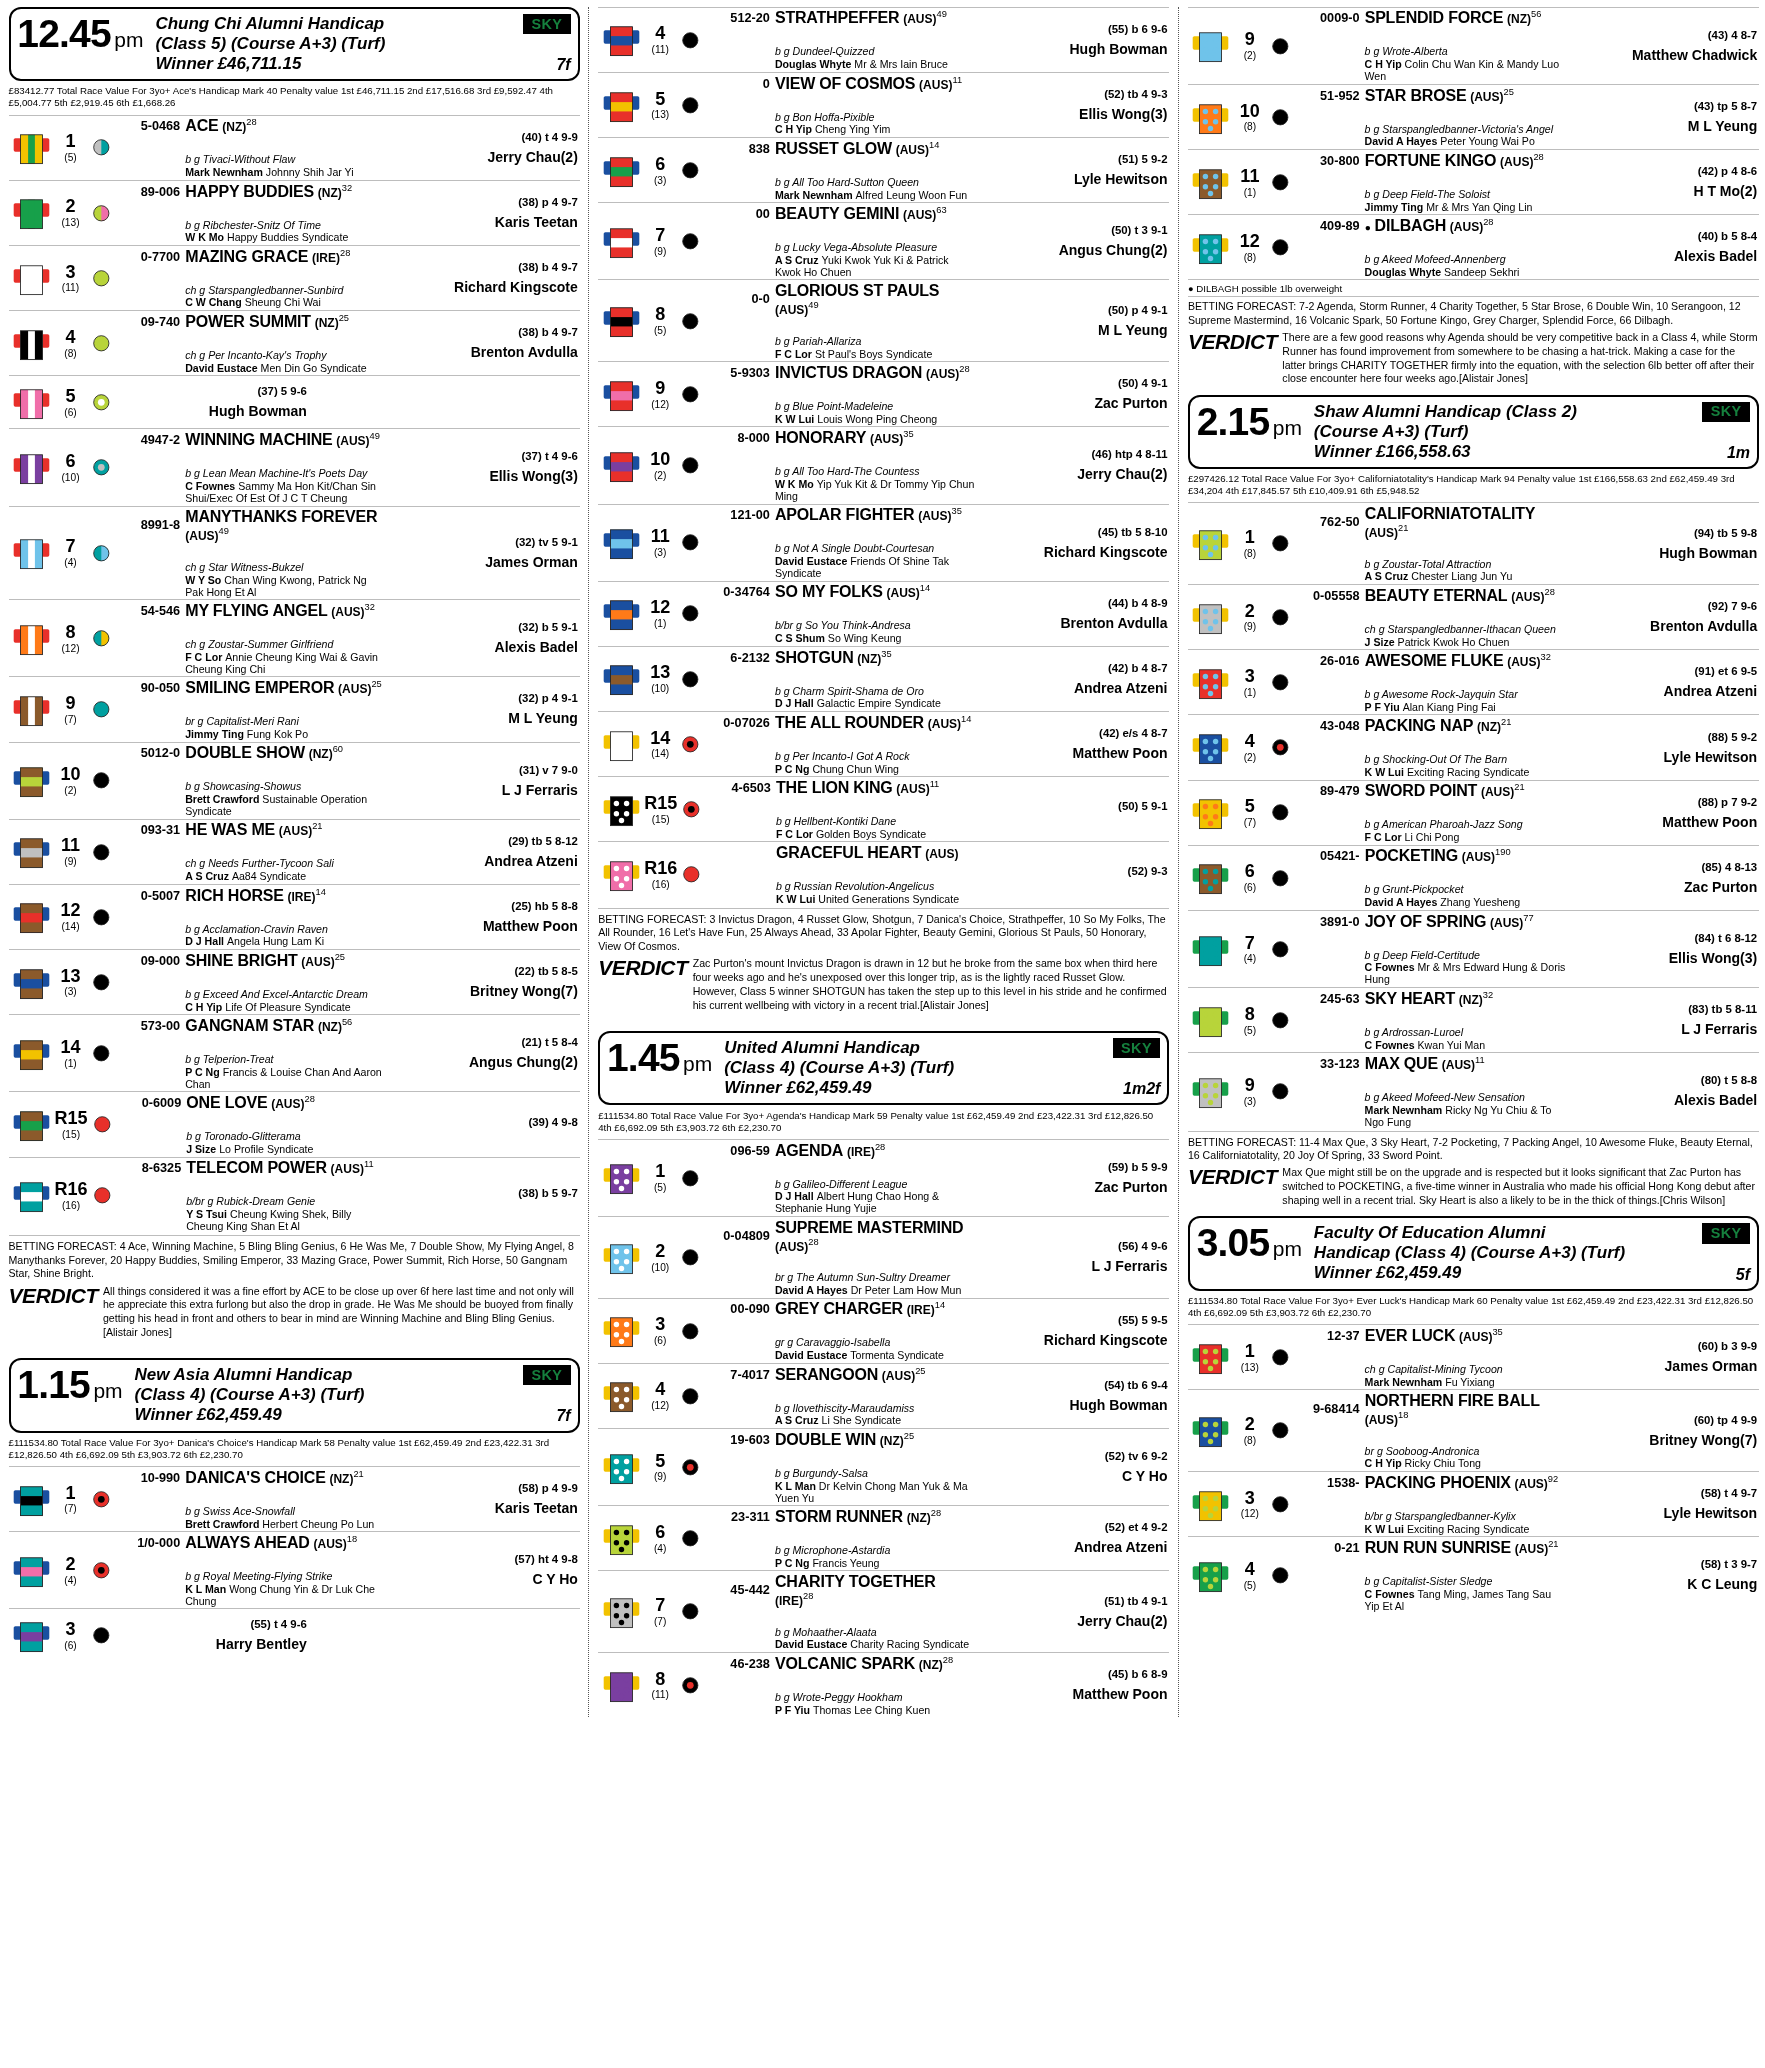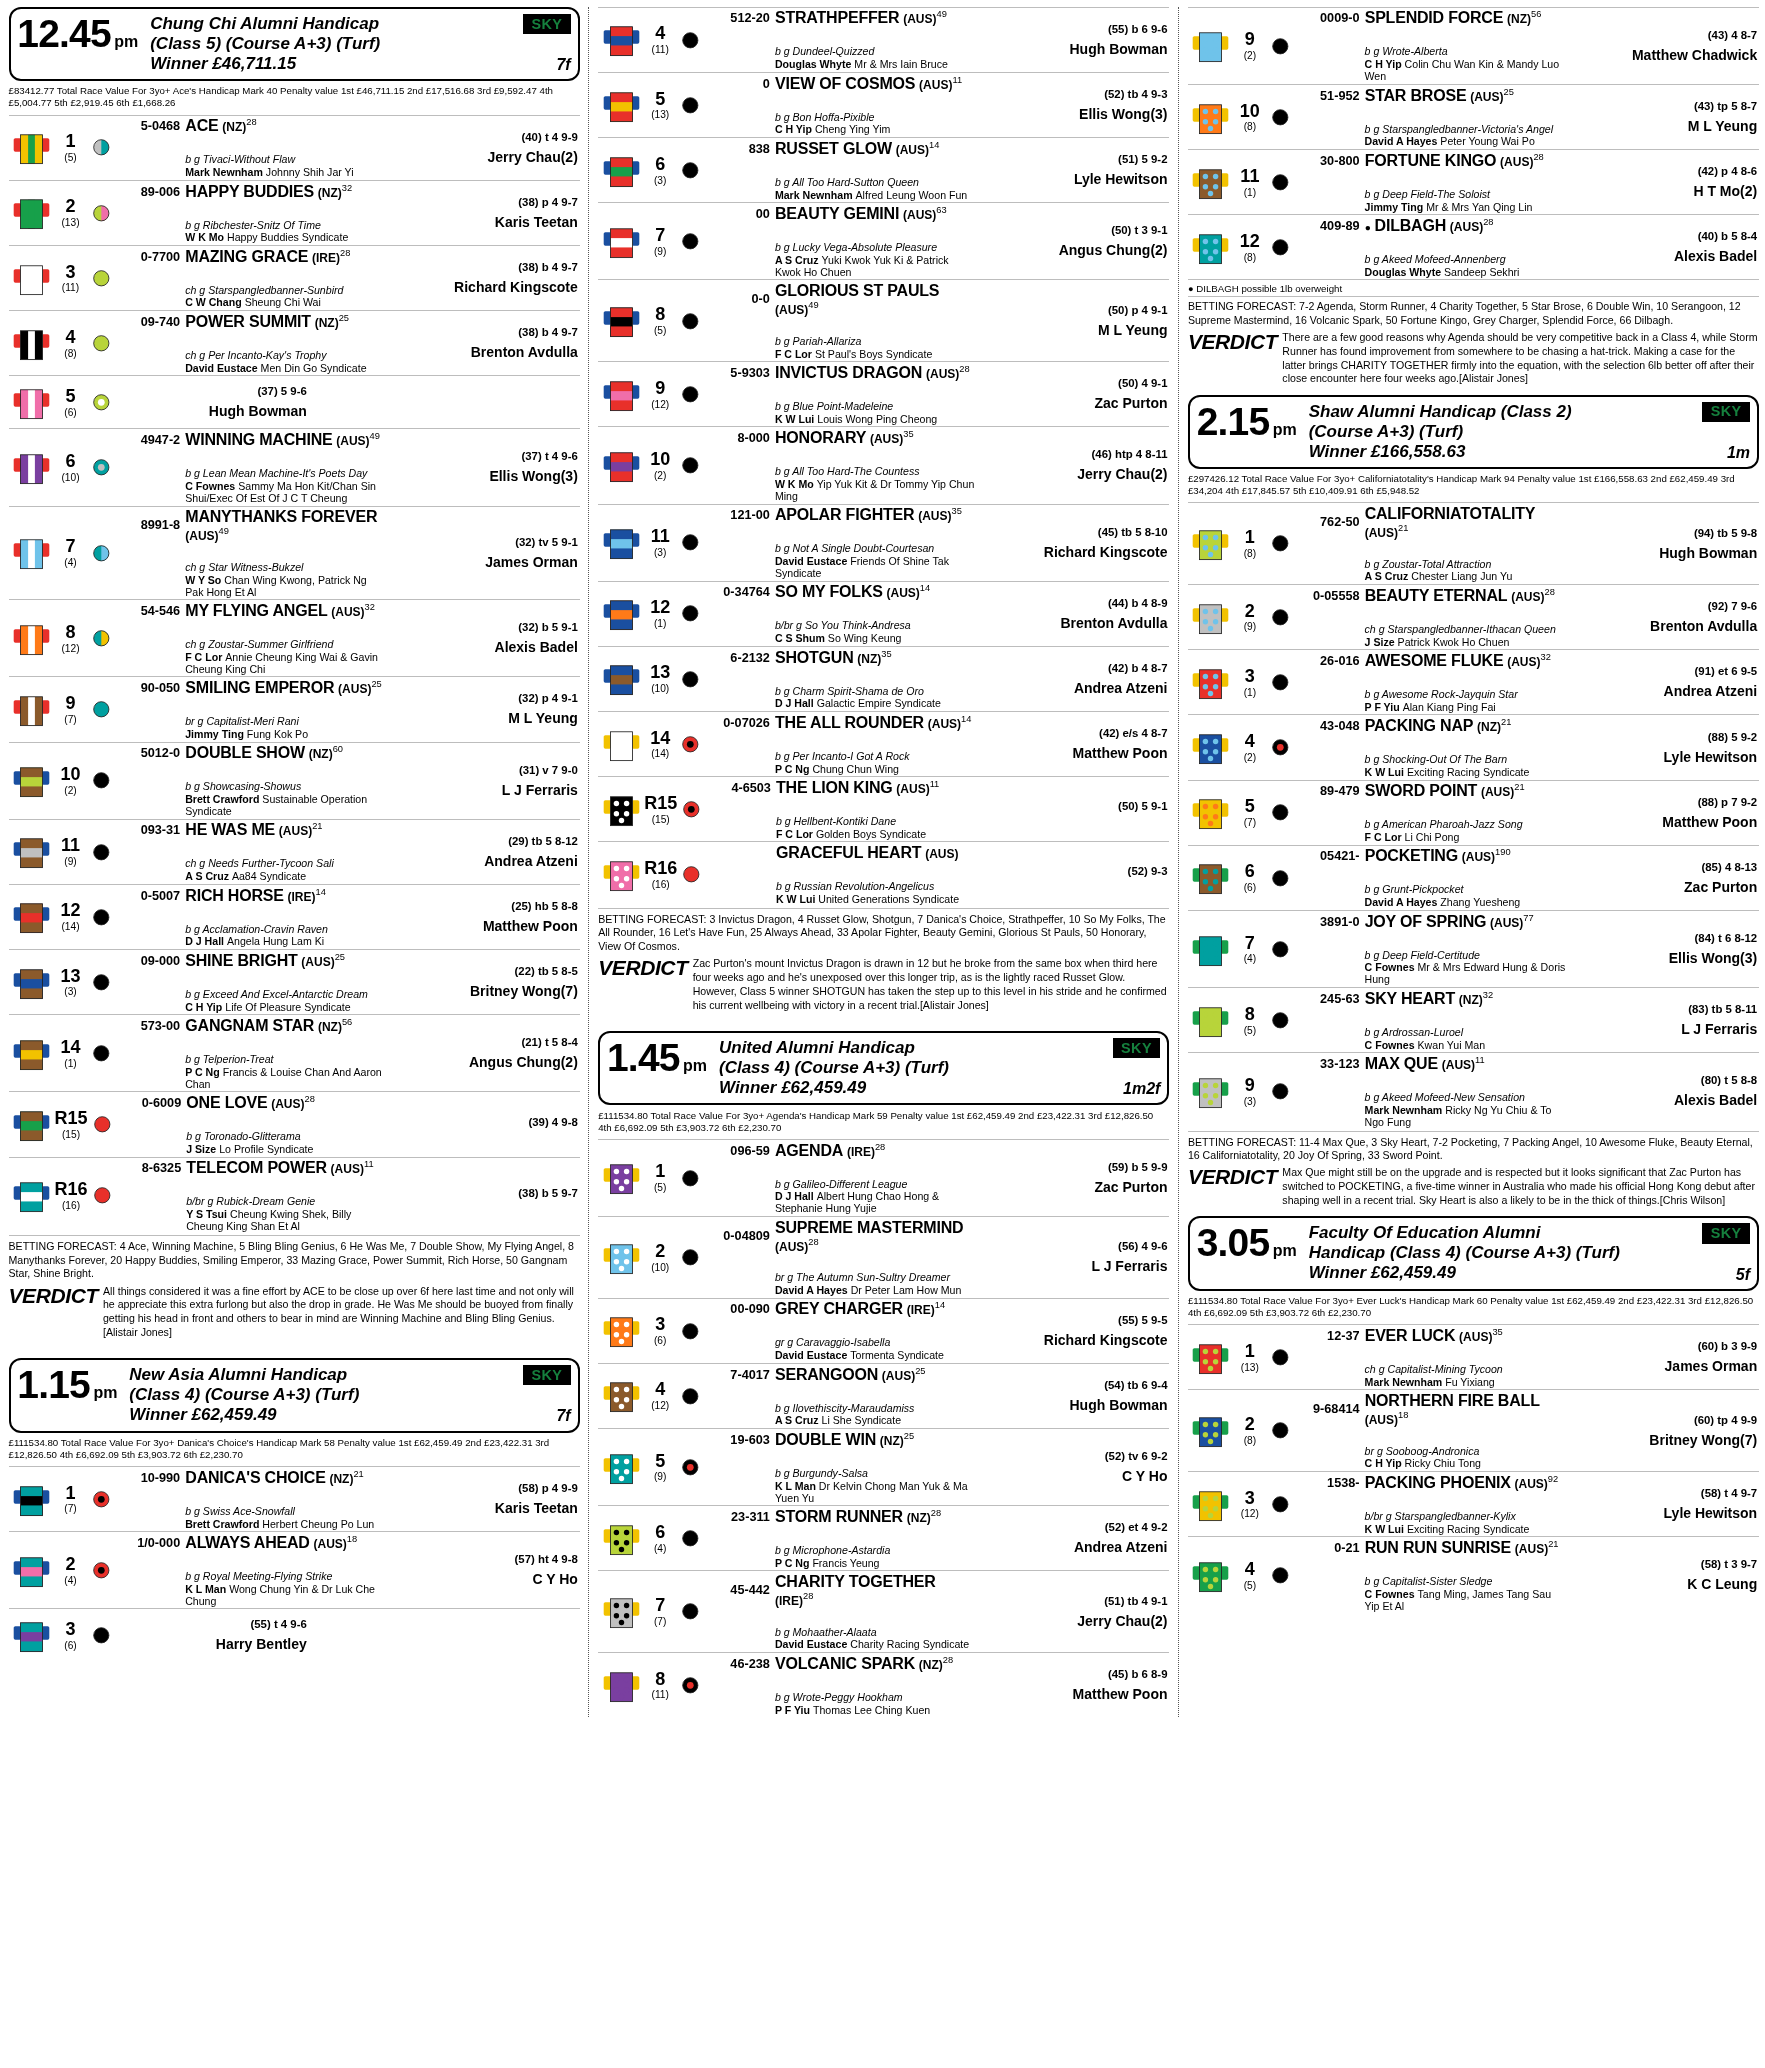--- a/index.html
+++ b/index.html
@@ -44,22 +44,22 @@
     align-items: baseline;
     padding-right: 5.1px;
   }
   .rh-time .hhmm {
     font-size: 39px;
     font-weight: bold;
     letter-spacing: -0.8px;
     line-height: 1;
   }
   .rh-time .pm {
-    font-size: 16px;
-    font-weight: bold;
+    font-size: 21px;
+    font-weight: normal;
     margin-left: 3.4px;
     text-align: center;
   }
   .rh-mid {
     flex: 1 1 auto;
     display: flex;
     flex-direction: column;
     justify-content: center;
     font-style: italic;
     font-size: 17px;

